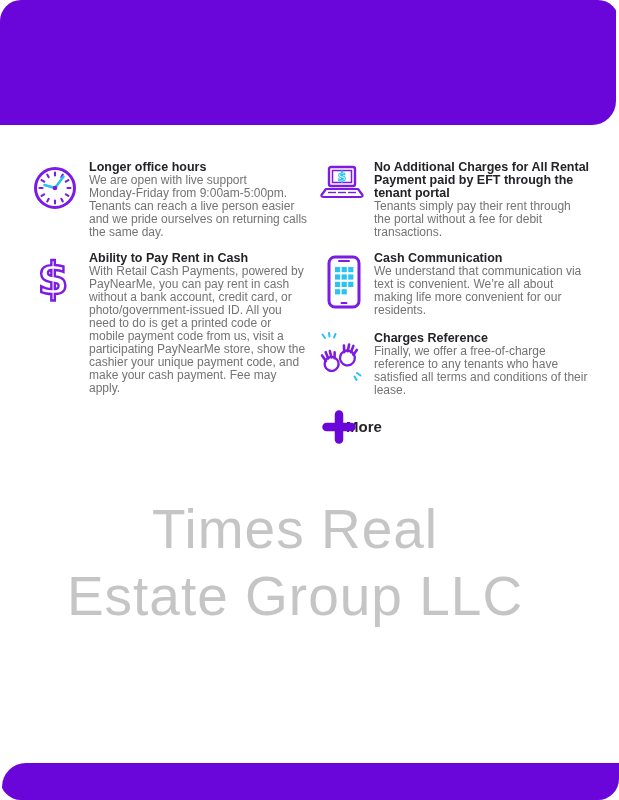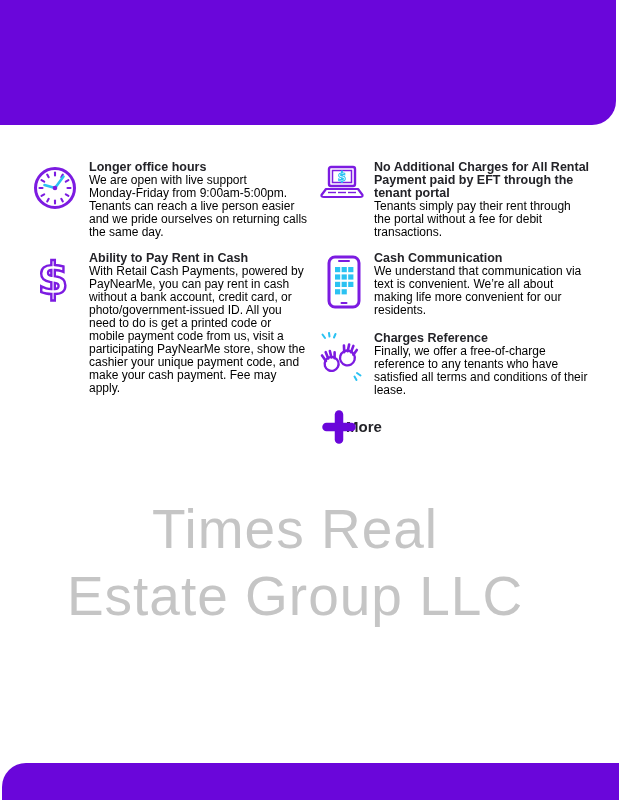--- a/index.html
+++ b/index.html
@@ -1,29 +1,29 @@
 <!DOCTYPE html>
 <html><head>
 <meta charset="utf-8">
 <style>
   html,body{margin:0;padding:0;background:#fff;}
   .page{position:relative;width:619px;height:800px;background:#ffffff;overflow:hidden;
-        font-family:"Liberation Sans",sans-serif;}
+        font-family:"Liberation Sans",sans-serif;border-radius:21px;}
   .band-top{position:absolute;left:0;top:0;width:616px;height:125px;background:#6A06DA;
             border-bottom-right-radius:24px;}
   .band-bottom{position:absolute;left:2px;top:763px;width:617px;height:37px;background:#6A06DA;
             border-top-left-radius:24px;}
   .col{position:absolute;top:161px;}
   .col-left{left:31px;width:282px;}
   .col-right{left:316px;width:300px;}
   .feature{position:absolute;left:0;width:100%;}
   .icon-box{position:absolute;}
   .f-text{margin-left:58px;}
   .f-title{font-weight:bold;font-size:12.5px;line-height:13px;color:#232328;white-space:pre-line;}
-  .f-body{font-size:12px;line-height:13px;color:#000000;white-space:pre-line;}
+  .f-body{font-size:12px;line-height:13px;color:#737373;white-space:pre-line;}
   .more-label{margin-left:30px;font-weight:bold;font-size:15px;line-height:38px;color:#232328;}
   .watermark{position:absolute;left:0;top:496px;width:590px;text-align:center;
              font-size:55px;line-height:67px;letter-spacing:1px;color:#C5C5C5;
              white-space:pre-line;font-weight:normal;}
 </style>
 </head>
 <body>
 
 <div class="page">
 

